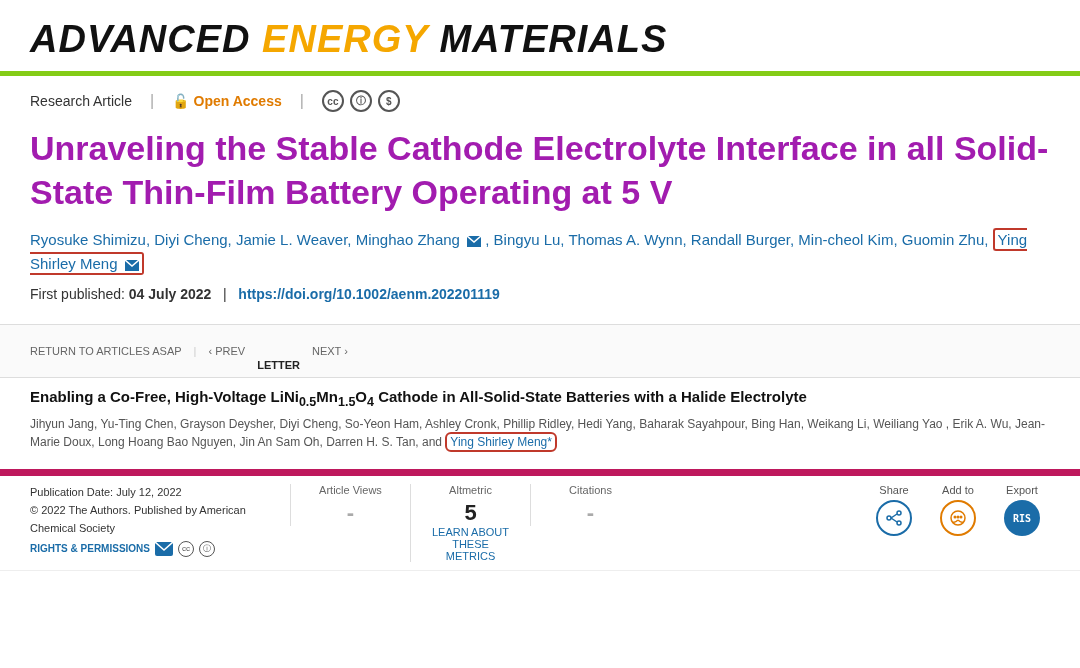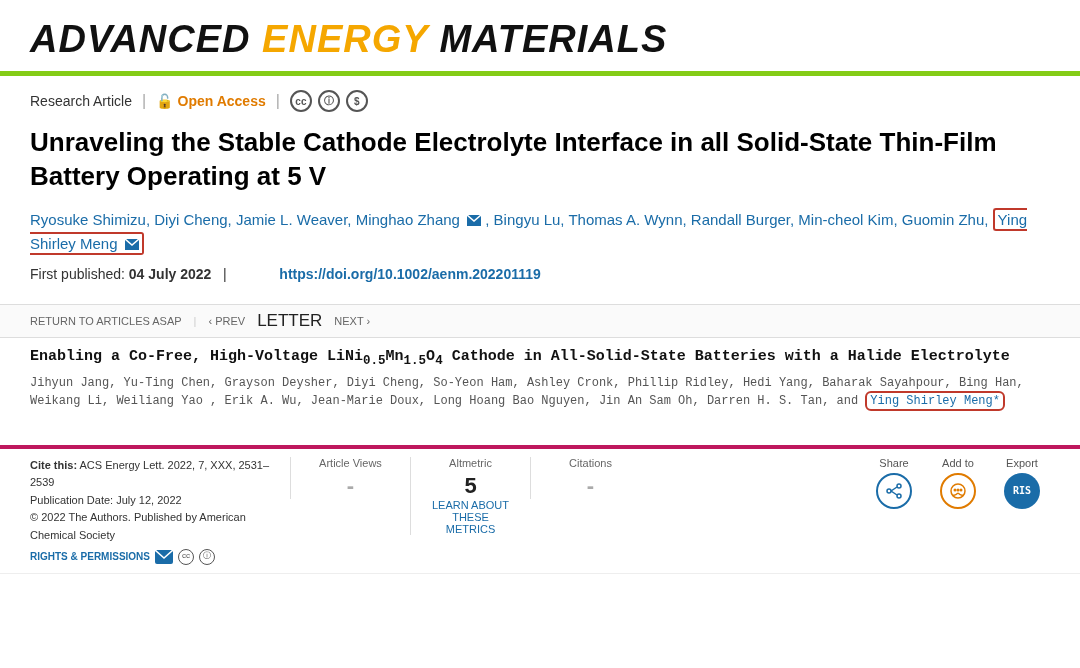--- a/index.html
+++ b/index.html
@@ -25,21 +25,21 @@
       font-style: italic;
     }
     .journal-title .energy {
       color: #F5A700;
     }
 
     
     .article-meta-bar {
       display: flex;
       align-items: center;
-      gap: 10px;
+      gap: 18px;
       padding: 14px 30px 6px 30px;
       font-size: 14px;
       color: #333;
     }
     .meta-separator {
       color: #aaa;
       font-size: 16px;
     }
     .open-access-badge {
       display: flex;
@@ -67,23 +67,23 @@
       font-size: 10px;
       font-weight: bold;
       color: #555;
     }
 
     
     .article-content {
       padding: 8px 30px 10px 30px;
     }
     .article-title {
-      font-size: 26px;
+      font-size: 34px;
       font-weight: 700;
-      color: #000000;
+      color: #a21caf;
       line-height: 1.3;
       margin-bottom: 14px;
     }
     .authors {
       font-size: 15px;
       color: #1a6ca8;
       line-height: 1.6;
       margin-bottom: 10px;
     }
     .author-highlight {
@@ -101,52 +101,51 @@
 
     .pub-date {
       font-size: 14px;
       color: #333;
       margin-bottom: 12px;
     }
     .pub-date a {
       color: #1a6ca8;
       text-decoration: none;
       font-weight: 600;
-      margin-left: 41px;
     }
 
     
     .nav-bar {
       display: flex;
       align-items: center;
       gap: 12px;
       padding: 6px 30px;
       border-top: 1px solid #ddd;
       border-bottom: 1px solid #ddd;
       font-size: 11px;
       color: #555;
       background: #fafafa;
     }
     .nav-bar .nav-link {
       color: #666;
       text-decoration: none;
       font-size: 11px;
     }
     .nav-bar .nav-letter {
-      font-weight: 400;
+      font-weight: 700;
       color: #222;
-      font-size: 17px;
+      font-size: 11px;
+      margin-top: 28px;
     }
     .nav-separator { color: #ccc; }
 
     
     .related-section {
-      padding: 10px 30px 27px 30px;
-      border-bottom: 4px solid #be185d;
-      font-family: Liberation Mono, monospace;
+      padding: 10px 30px 10px 30px;
+      border-bottom: 7px solid #be185d;
     }
     .related-title {
       font-size: 15px;
       font-weight: 700;
       color: #111;
       margin-bottom: 6px;
     }
     .related-authors {
       font-size: 12px;
       color: #555;
@@ -324,24 +323,20 @@
     <span>Enabling a Co-Free, High-Voltage LiNi</span><sub>0.5</sub><span>Mn</span><sub>1.5</sub><span>O</span><sub>4</sub><span> Cathode in All-Solid-State Batteries with a Halide Electrolyte</span>
   </div>
   <div class="related-authors">
     <span>Jihyun Jang, Yu-Ting Chen, Grayson Deysher, Diyi Cheng, So-Yeon Ham, Ashley Cronk, Phillip Ridley, Hedi Yang, Baharak Sayahpour, Bing Han, Weikang Li, Weiliang Yao , Erik A. Wu, Jean-Marie Doux, Long Hoang Bao Nguyen, Jin An Sam Oh, Darren H. S. Tan, and </span><span class="highlight-author"><span>Ying Shirley Meng*</span></span>
   </div>
 </div>
 
 <div class="metrics-row">
 
   <div class="cite-block">
-    <div>
-      <strong>Cite this:</strong>
-      <span>ACS Energy Lett.  2022, 7, XXX, 2531–2539</span>
-    </div>
     <div>Publication Date: July 12, 2022</div>
     <div>© 2022 The Authors. Published by American Chemical Society</div>
     <div class="cite-icons">
       <a href="#" class="rights">RIGHTS &amp; PERMISSIONS</a>
 
       <svg width="18" height="14" viewBox="0 0 18 14">
         <rect width="18" height="14" rx="2" fill="#1a6ca8"></rect>
         <polyline points="0,0 9,8 18,0" fill="none" stroke="white" stroke-width="1.5"></polyline>
       </svg>
 

